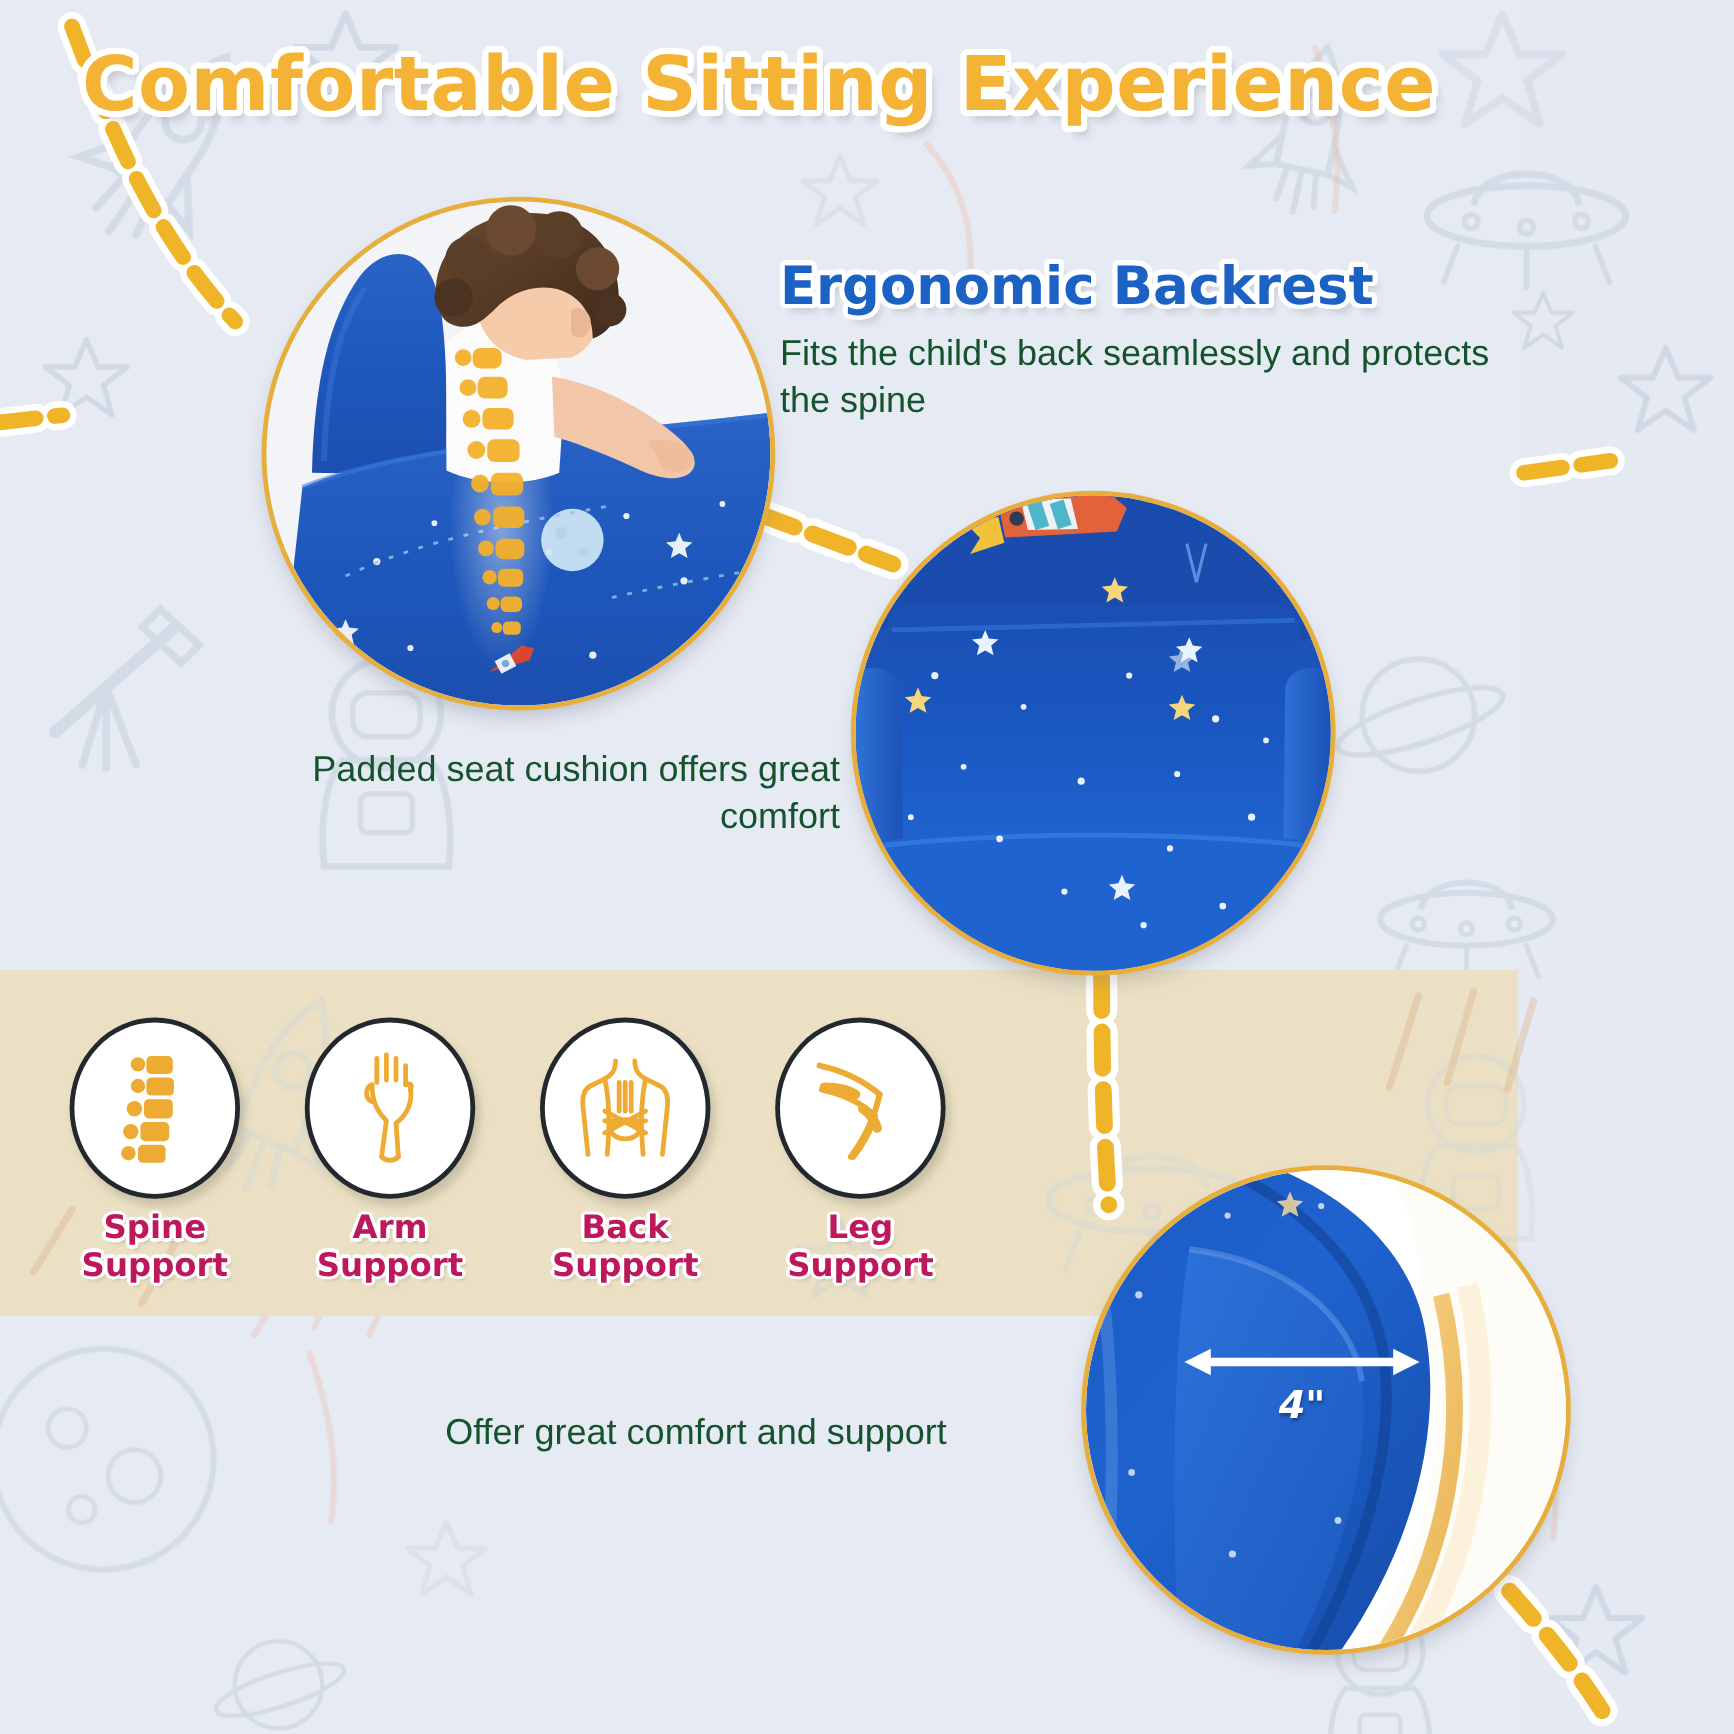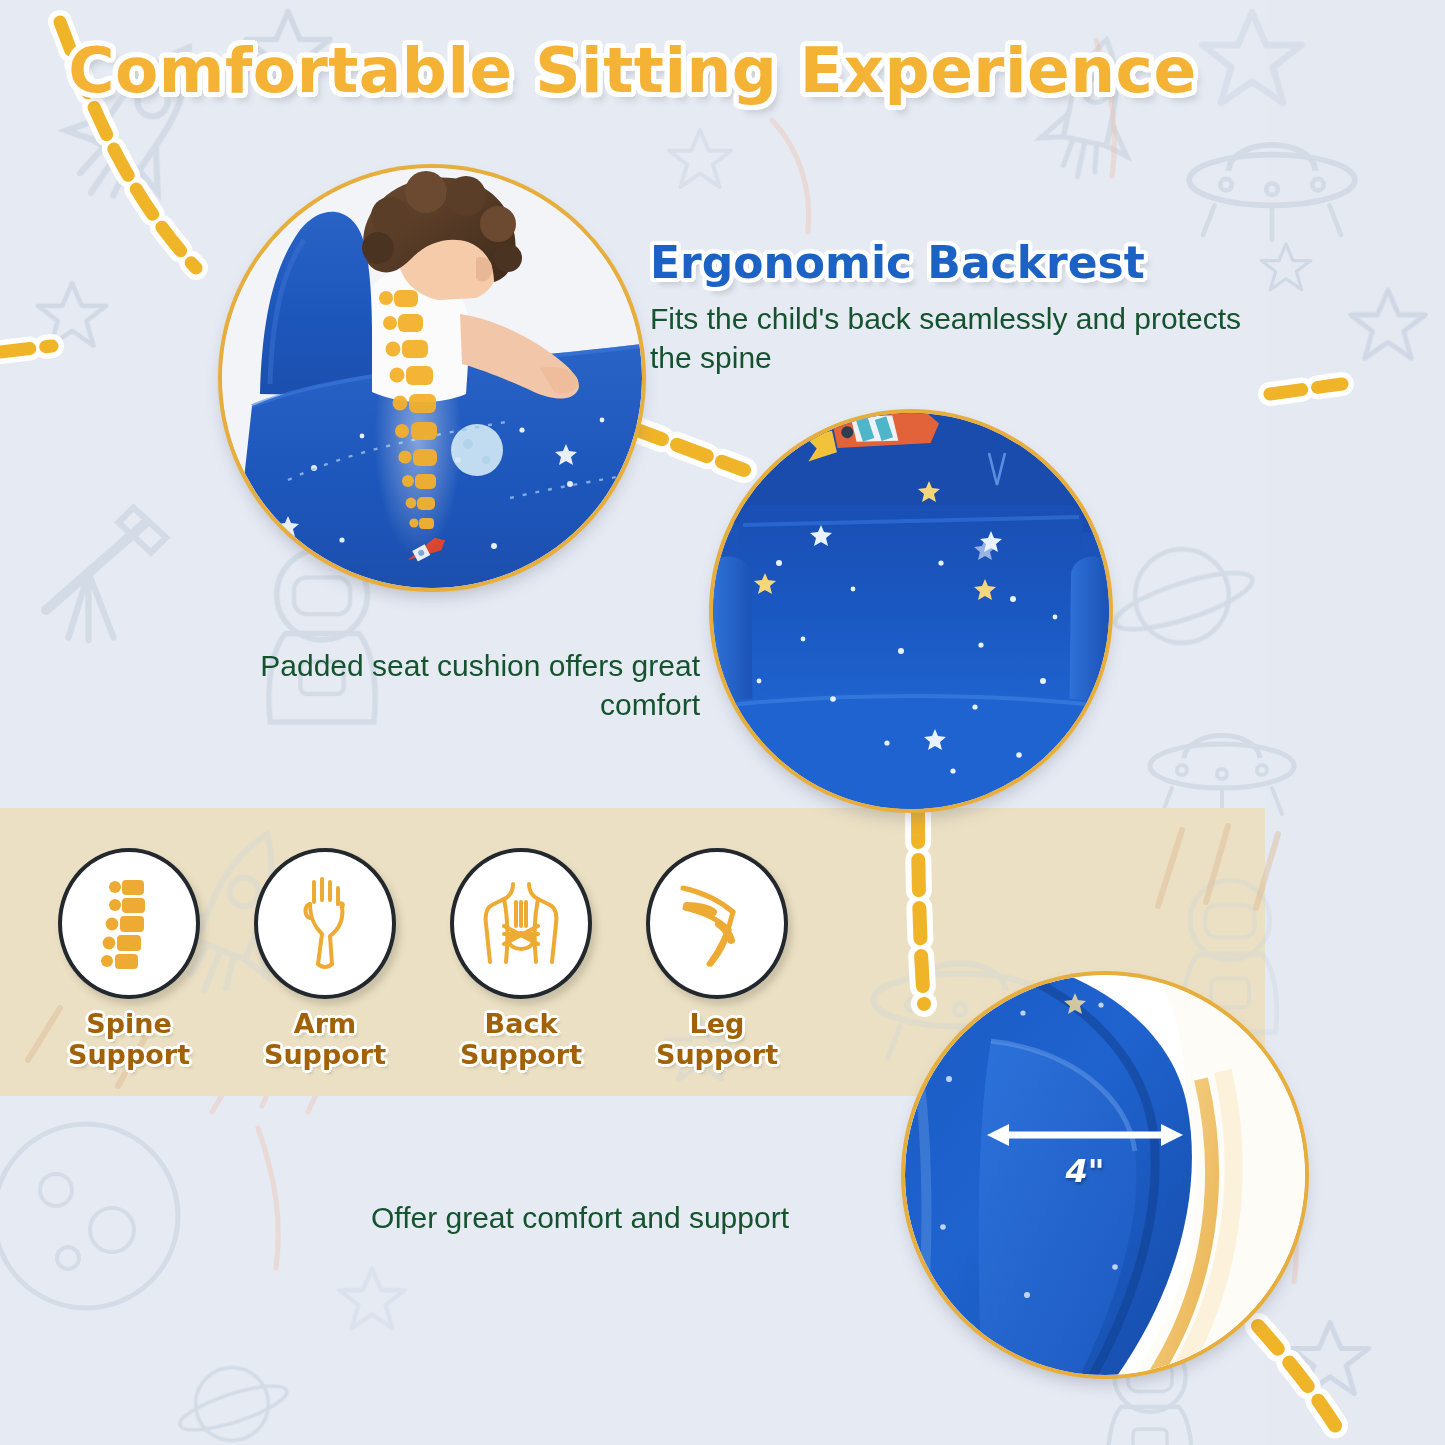--- a/index.html
+++ b/index.html
@@ -25,21 +25,21 @@
     -webkit-text-stroke:0px;
     text-shadow:
       -5px 0 #fff, 5px 0 #fff, 0 -5px #fff, 0 5px #fff,
       -4px -4px #fff, 4px -4px #fff, -4px 4px #fff, 4px 4px #fff,
       -5px -2px #fff, 5px -2px #fff, -5px 2px #fff, 5px 2px #fff,
       -2px -5px #fff, 2px -5px #fff, -2px 5px #fff, 2px 5px #fff,
       6px 8px 6px rgba(130,130,140,.30);
   }
 
   
-  .feat{position:absolute;z-index:26;margin-top:24px;}
+  .feat{position:absolute;z-index:26;}
   .feat h2{
     margin:0;
     font-family:"DejaVu Sans", sans-serif;
     font-size:44px;font-weight:bold;line-height:1.06;
     color:#1b62c4;
     text-shadow:
       -4px 0 #fff, 4px 0 #fff, 0 -4px #fff, 0 4px #fff,
       -3px -3px #fff, 3px -3px #fff, -3px 3px #fff, 3px 3px #fff,
       -4px -2px #fff, 4px -2px #fff, -4px 2px #fff, 4px 2px #fff,
       -2px -4px #fff, 2px -4px #fff, -2px 4px #fff, 2px 4px #fff,
@@ -74,21 +74,21 @@
   .support-item:nth-child(4){left:588px;}
   .support-disc{
     width:134px;height:143px;margin:0 auto;border-radius:50%;
     background:#fff;border:4px solid #23282e;
     box-shadow:4px 6px 7px rgba(120,115,100,.30);
     display:flex;align-items:center;justify-content:center;
   }
   .support-label{
     margin-top:9px;
     font-family:"DejaVu Sans", sans-serif;
-    font-size:27px;font-weight:bold;line-height:1.16;color:#a16207;
+    font-size:27px;font-weight:bold;line-height:1.16;color:#be185d;
     text-shadow:
       -3px 0 #fff,3px 0 #fff,0 -3px #fff,0 3px #fff,
       -2px -2px #fff,2px -2px #fff,-2px 2px #fff,2px 2px #fff,
       3px 4px 3px rgba(140,135,120,.35);
   }
 
   
   .dim{position:absolute;z-index:40;}
   #dim-armrest{left:985px;top:1120px;width:200px;}
   .dim-label{

